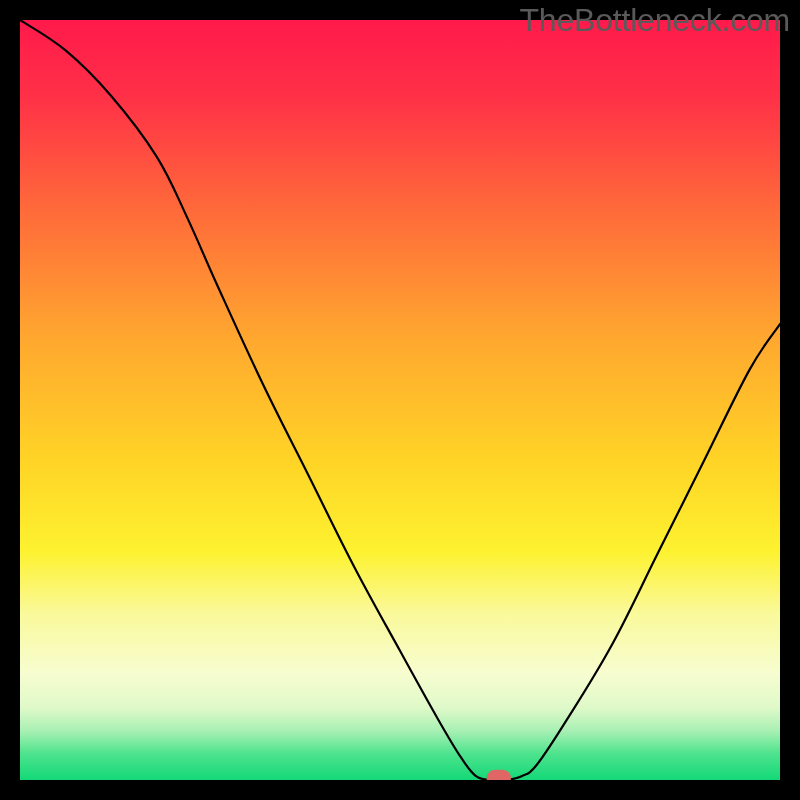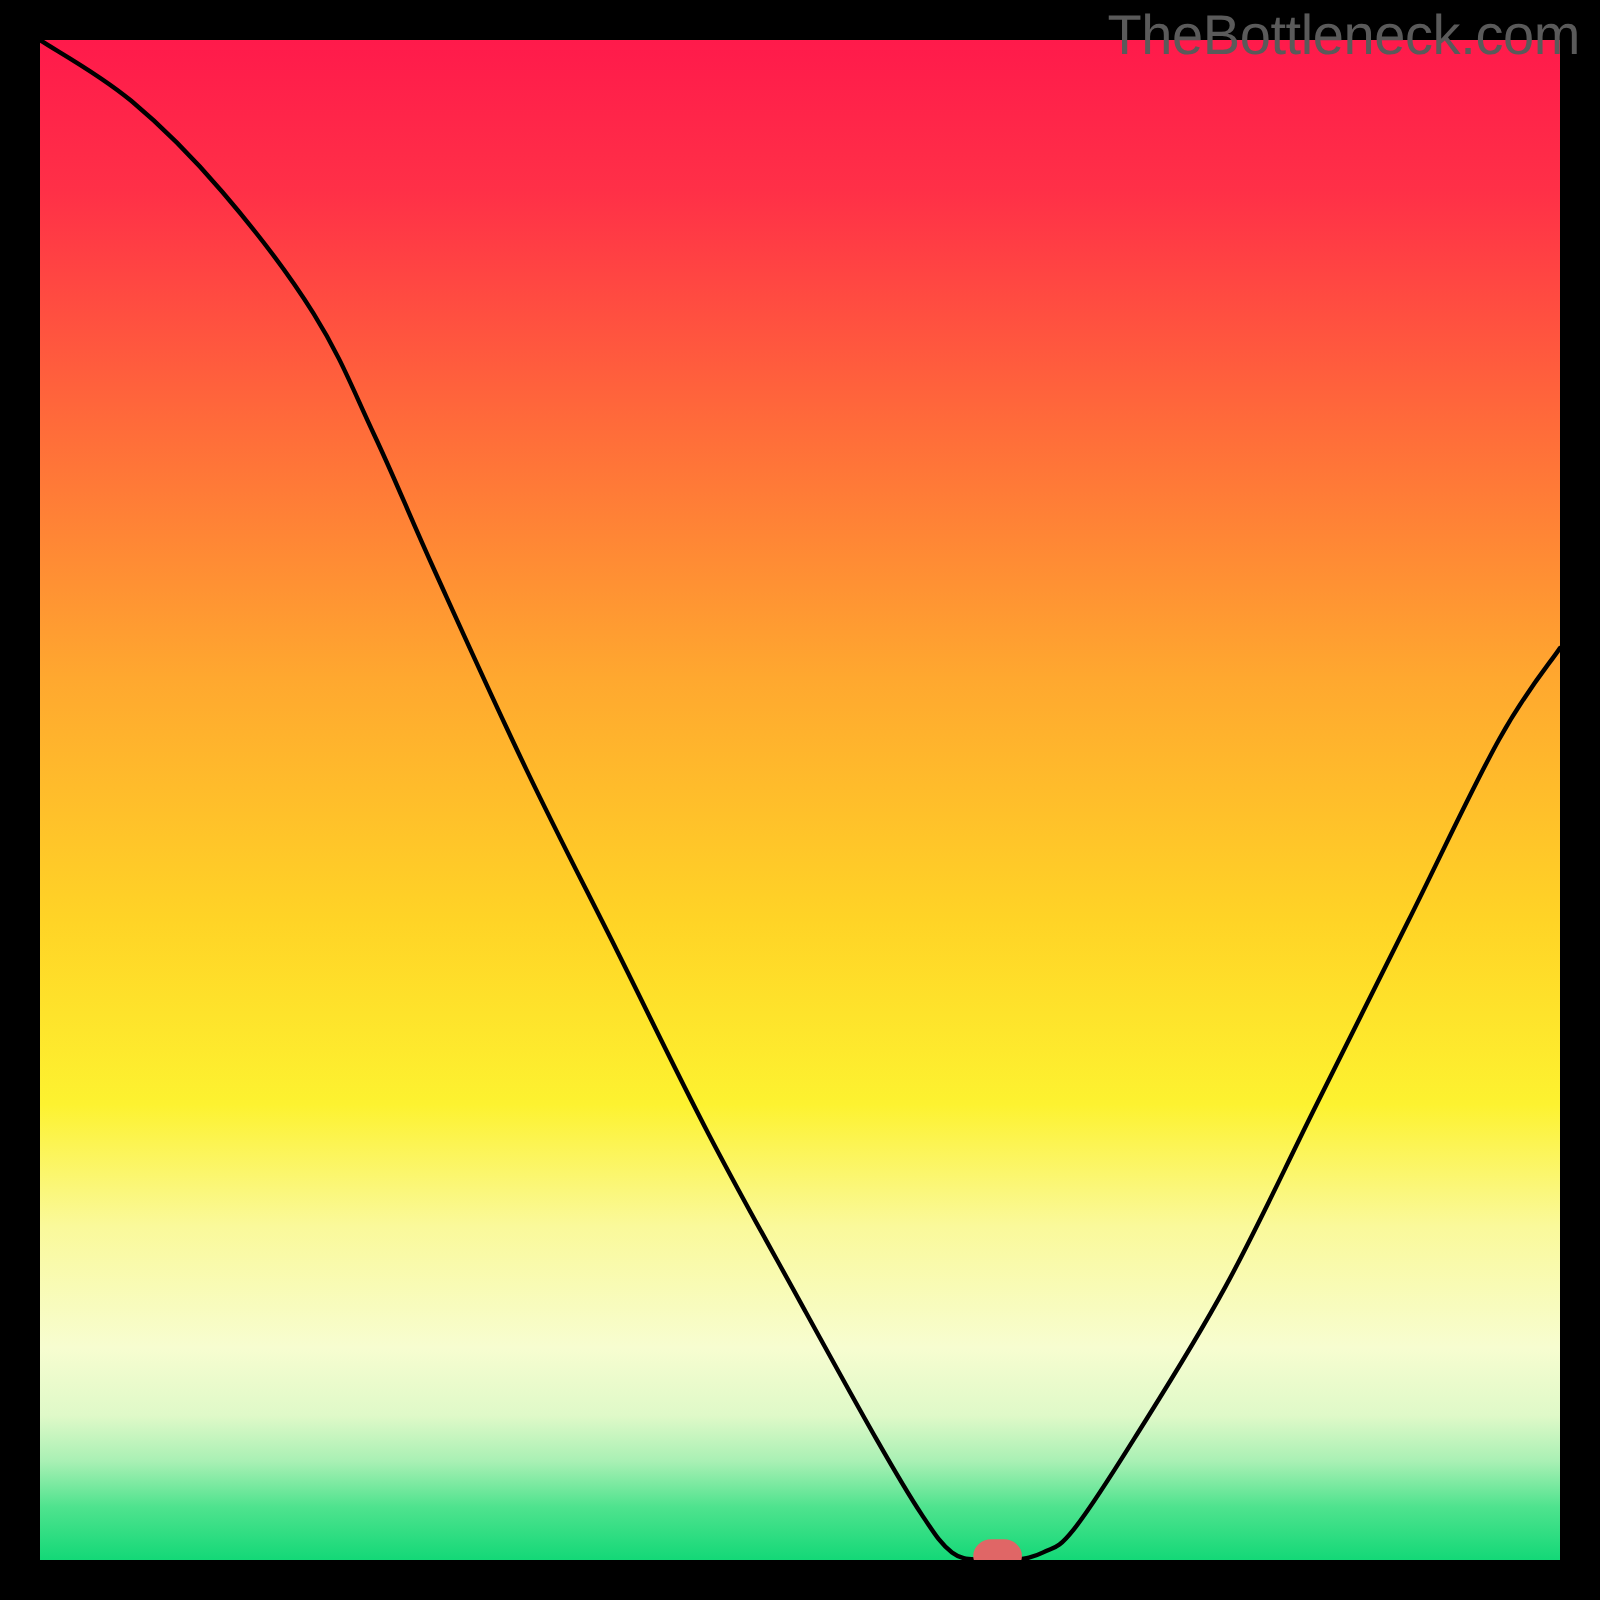--- a/index.html
+++ b/index.html
@@ -22,21 +22,21 @@
     top: 20px;
     width: 760px;
     height: 760px;
   }
   .watermark {
     position: absolute;
     top: 2px;
     right: 10px;
     color: #5a5a5a;
     font-family: Arial, Helvetica, sans-serif;
-    font-size: 28px;
+    font-size: 32px;
     font-weight: 500;
     letter-spacing: -0.2px;
     z-index: 20;
   }
   svg {
     display: block;
   }
 </style>
 </head>
 <body>

